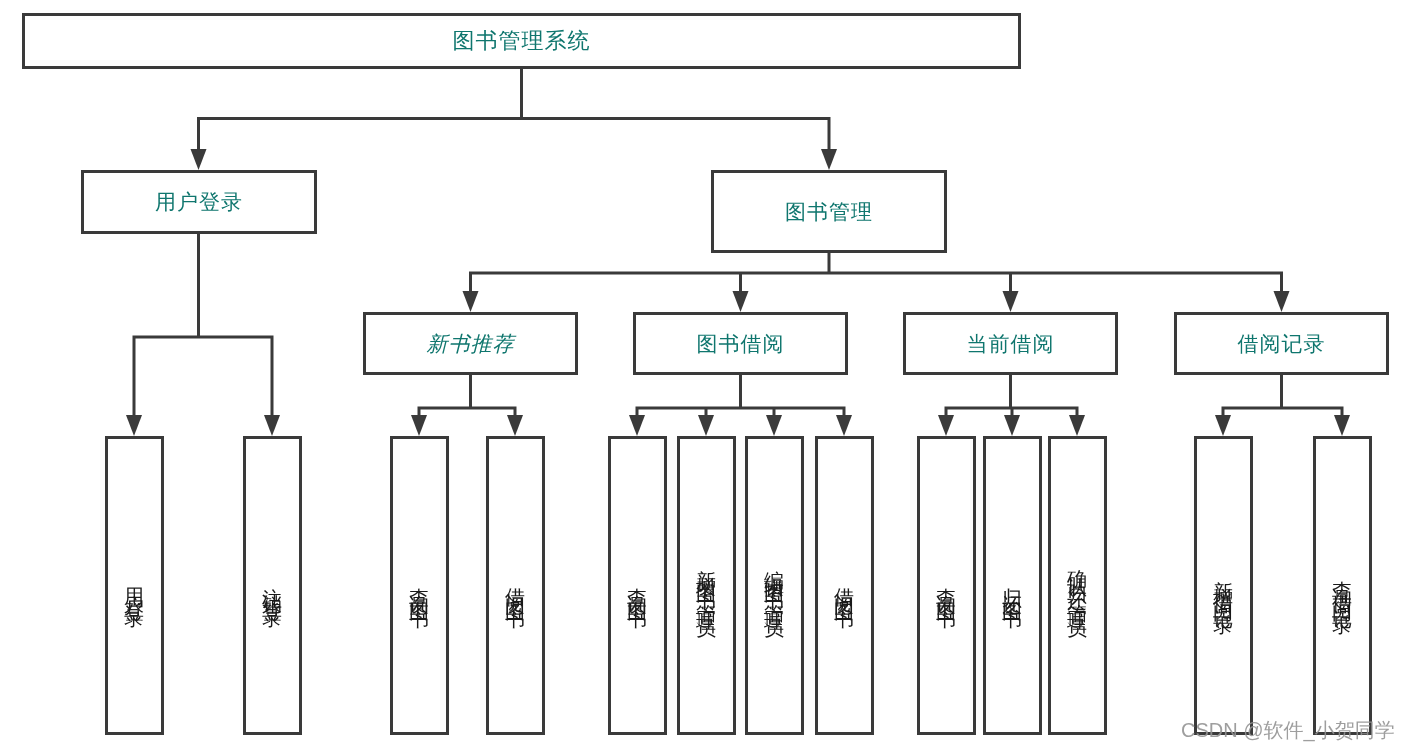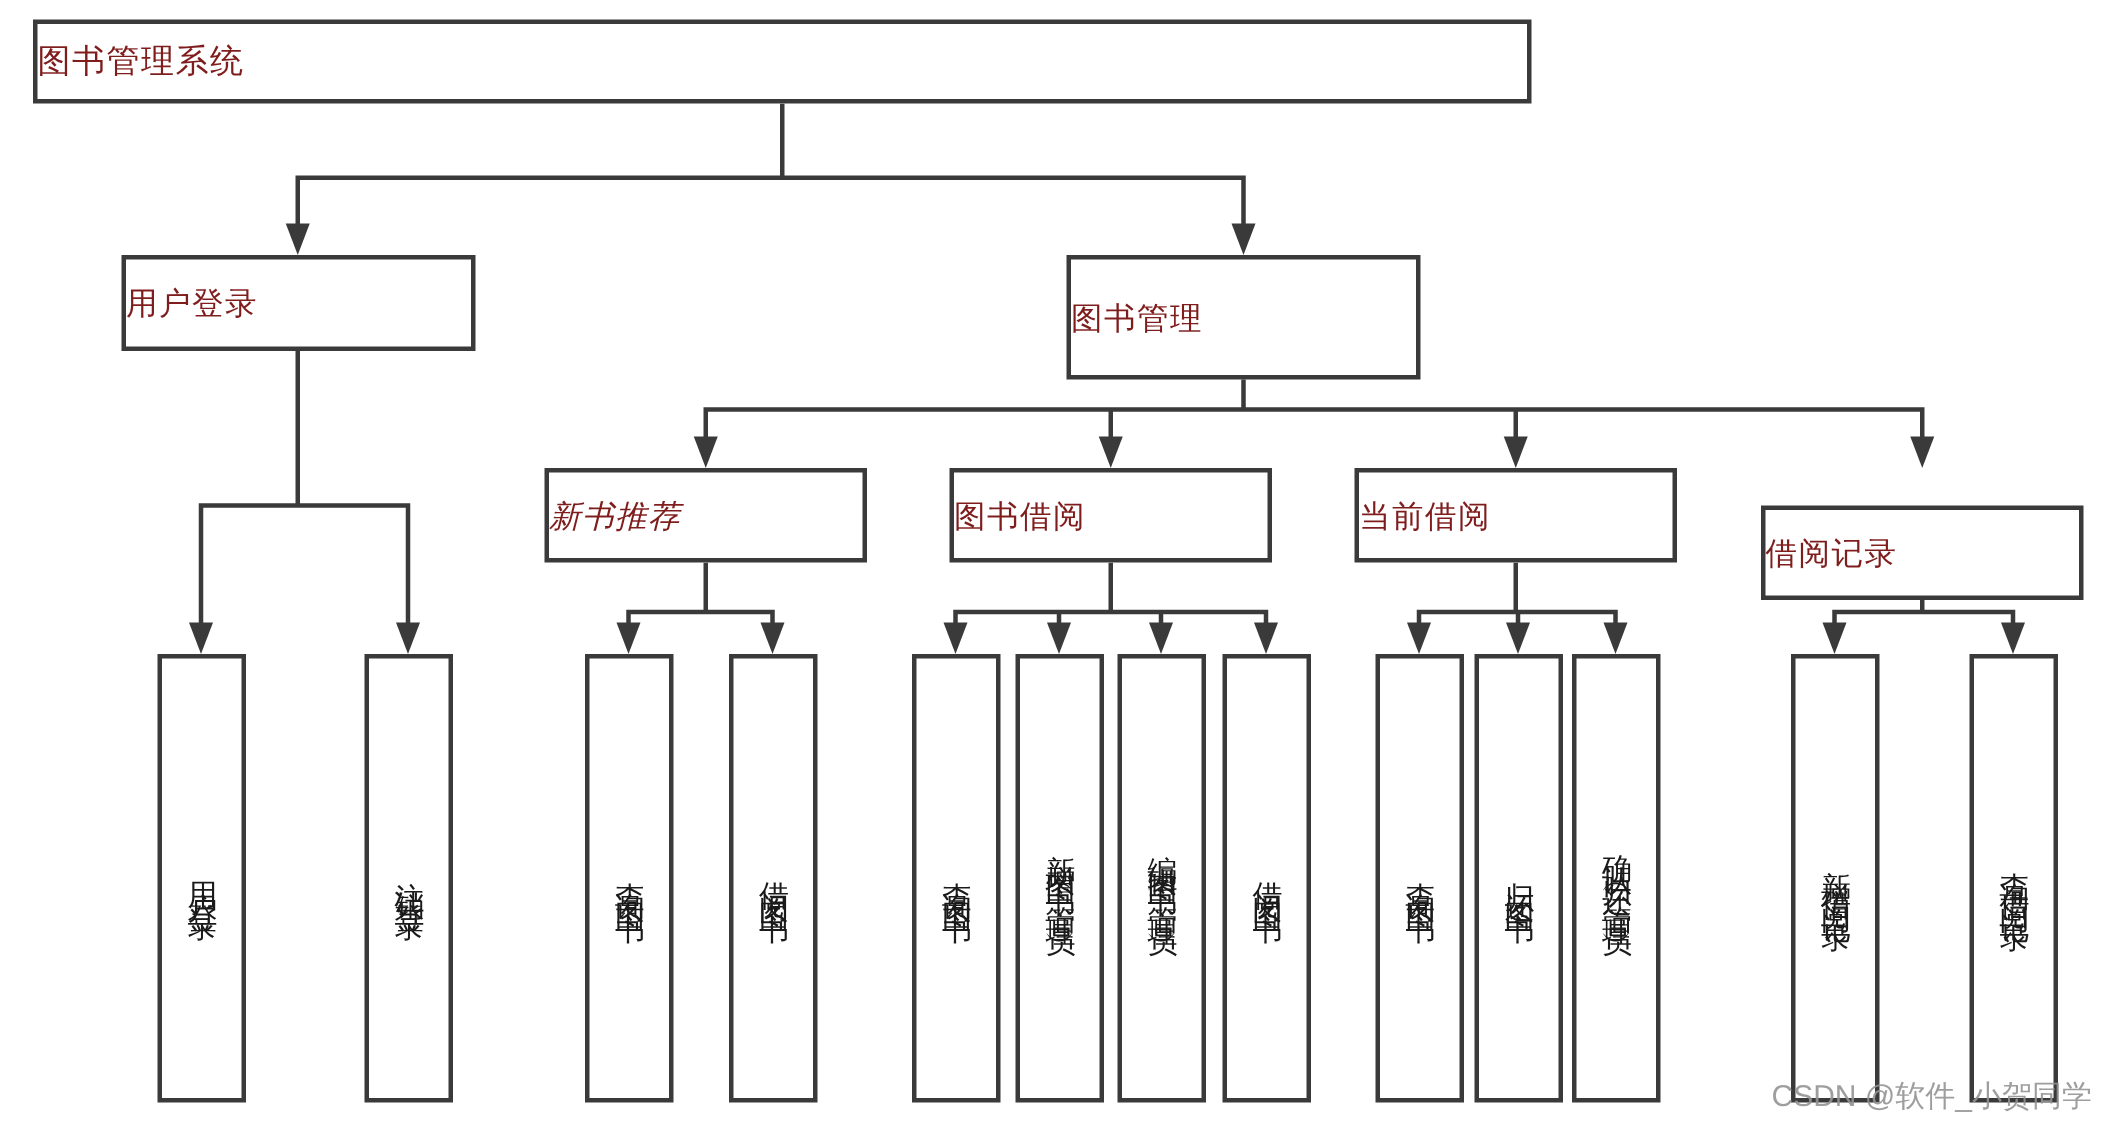--- a/index.html
+++ b/index.html
@@ -16,23 +16,23 @@
     left: 0; top: 0;
     width: 1405px; height: 747px;
   }
   .hbox {
     position: absolute;
     box-sizing: border-box;
     background: #ffffff;
     border: 3px solid #3a3a3a;
     display: flex;
     align-items: center;
-    justify-content: flex-start;
+    justify-content: center;
     font-size: 21px;
-    color: #7f1d1d;
+    color: #0f766e;
     letter-spacing: 1px;
     white-space: nowrap;
   }
   .leaf {
     position: absolute;
     box-sizing: border-box;
     background: #ffffff;
     border: 3px solid #3a3a3a;
     top: 436px;
     width: 59px;
@@ -134,21 +134,21 @@
 
   <div class="hbox" style="left:363px; top:312px; width:215px; height:63px;font-style:italic;">
     <span>新书推荐</span>
   </div>
   <div class="hbox" style="left:903px; top:312px; width:215px; height:63px;">
     <span>当前借阅</span>
   </div>
   <div class="hbox" style="left:633px; top:312px; width:215px; height:63px;">
     <span>图书借阅</span>
   </div>
-  <div class="hbox" style="left:1174px; top:312px; width:215px; height:63px;margin-top:25px;">
+  <div class="hbox" style="left:1174px; top:312px; width:215px; height:63px;">
     <span>借阅记录</span>
   </div>
 
   <div class="leaf" style="left:105px;">
     <span class="vtext">用户登录</span>
   </div>
   <div class="leaf" style="left:243px;">
     <span class="vtext">注销登录</span>
   </div>
 

